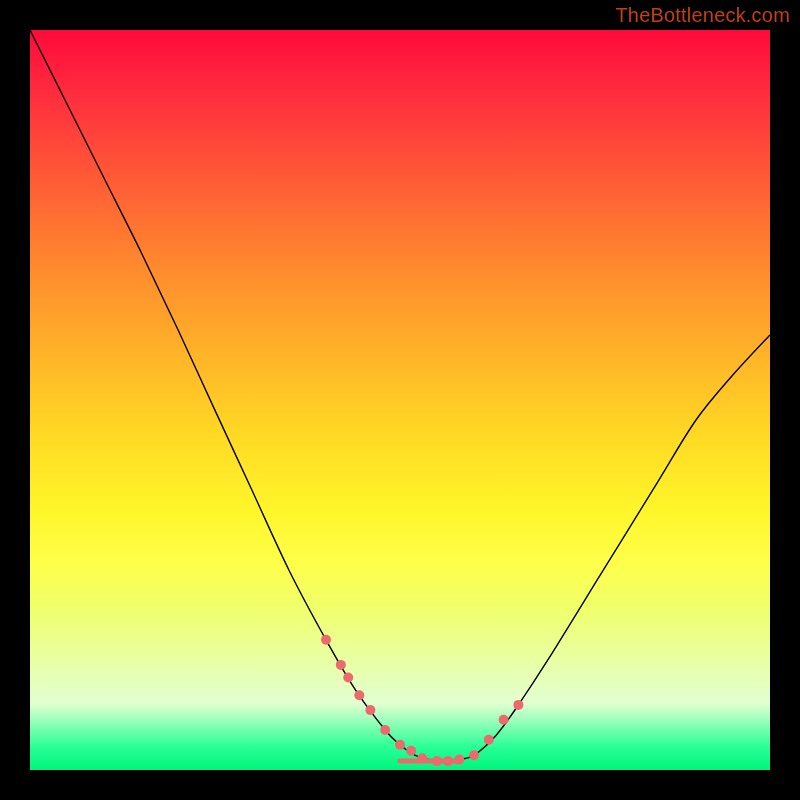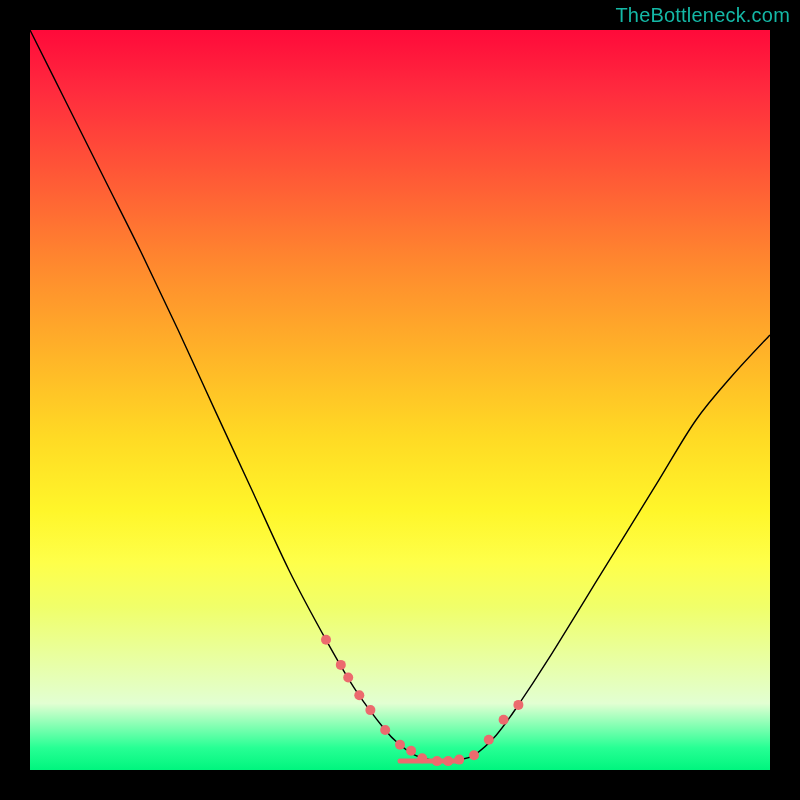--- a/index.html
+++ b/index.html
@@ -12,21 +12,21 @@
           #ff8a2e 32%,
           #ffb428 44%,
           #ffda24 55%,
           #fff62a 65%,
           #feff4a 72%,
           #f0ff6a 78%,
           #e2ffd2 91%,
           #27ff94 97%,
           #00f57e 100%);}
   .watermark{position:absolute;top:4px;right:10px;
-             font:20px Arial,Helvetica,sans-serif;color:#14b8a6;letter-spacing:0.2px}
+             font:20px Arial,Helvetica,sans-serif;color:#c2410c;letter-spacing:0.2px}
   svg.curve{position:absolute;left:30px;top:30px;width:740px;height:740px;overflow:visible}
   svg.curve path{fill:none;stroke:#000;stroke-width:1.4px}
   svg.curve circle{fill:#ec6a6e;stroke:none}
   svg.curve path.dotted-seg{stroke:#ec6a6e;stroke-width:5px;stroke-linecap:round}
 </style>
 </head>
 <body>
 
 <div class="frame">
   <div class="plot"></div>

